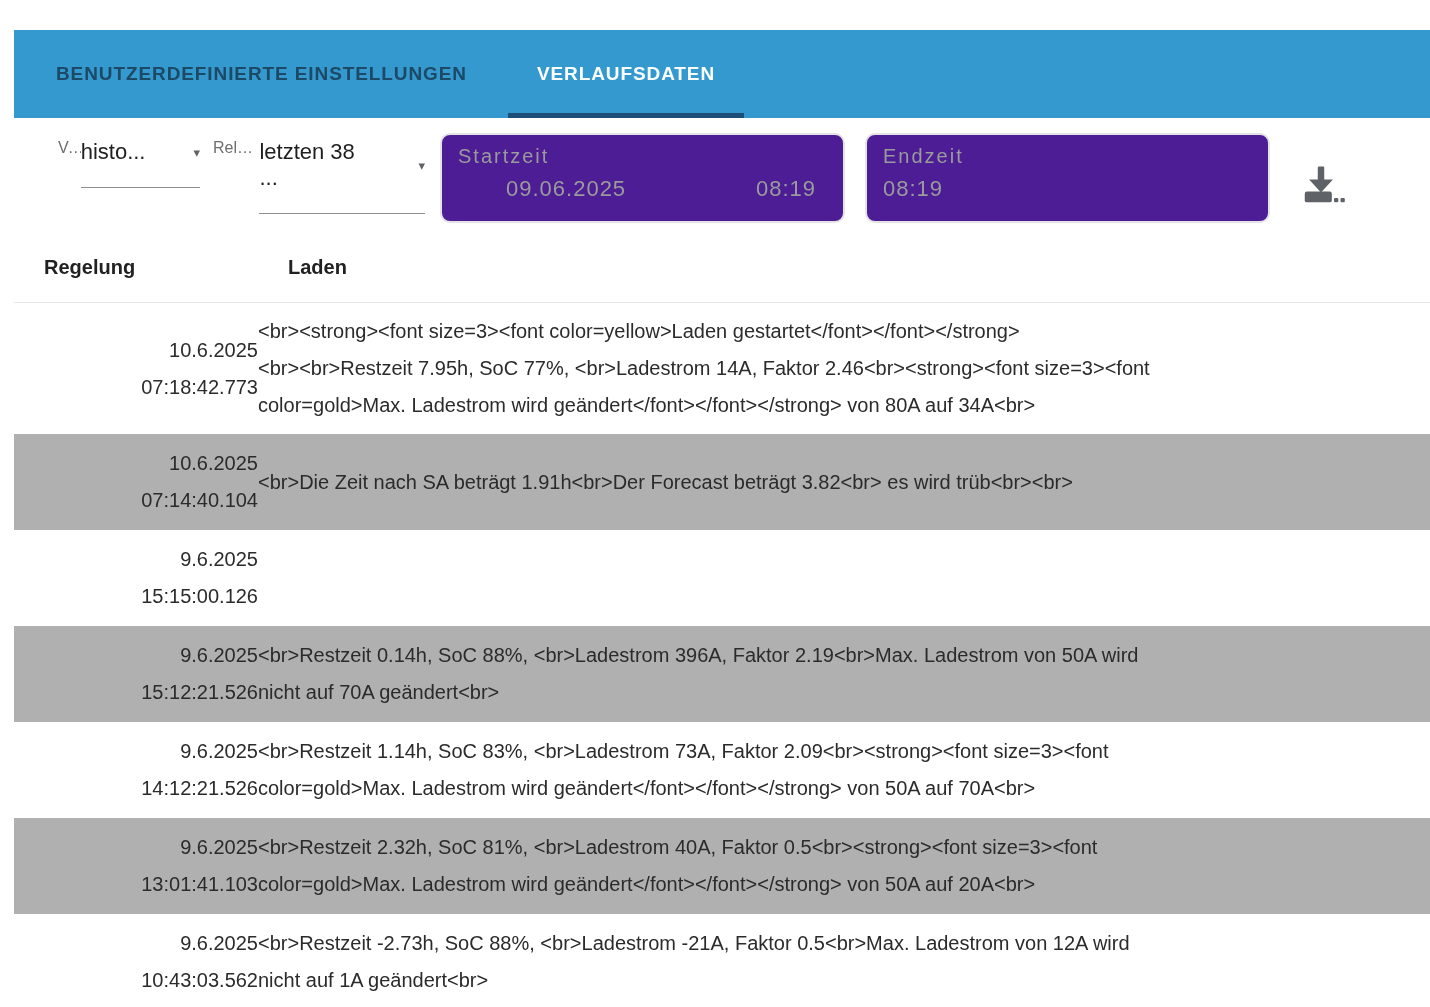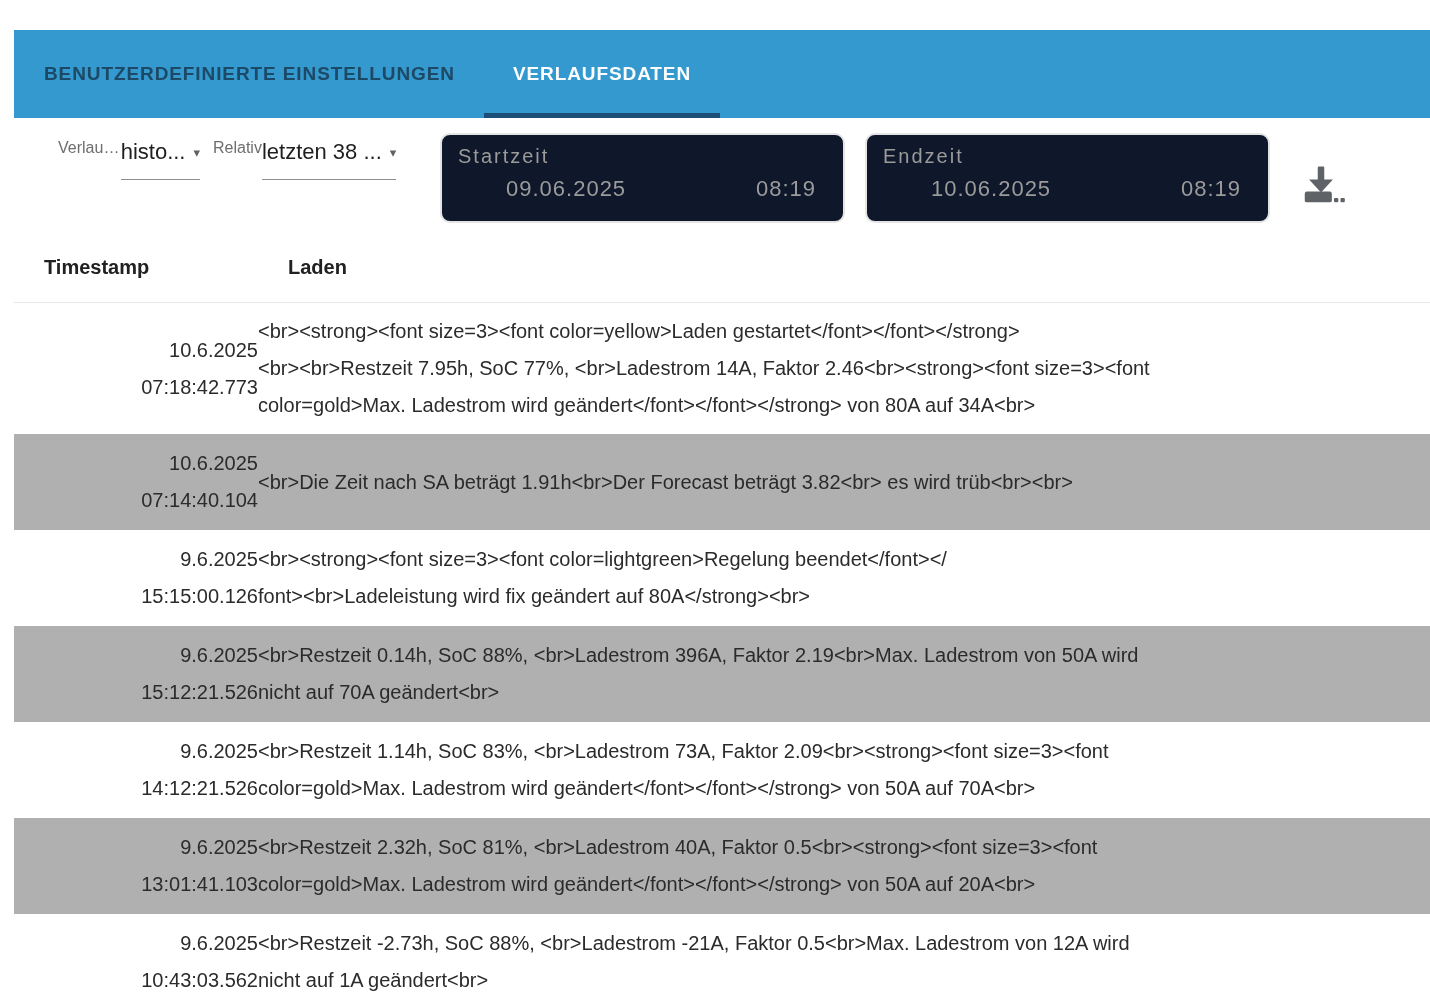--- a/index.html
+++ b/index.html
@@ -3,40 +3,40 @@
 <meta charset="utf-8">
 <style>
   html,body{margin:0;padding:0;background:#fff;}
   .page{position:relative;width:1430px;height:1007px;background:#ffffff;
         font-family:"Liberation Sans",sans-serif;color:#2e2e2e;overflow:hidden;}
 
   
   .tabbar{position:absolute;left:14px;right:0;top:30px;height:88px;
           background:var(--header-bg,#3499ce);display:flex;align-items:stretch;}
   .tab{display:flex;align-items:center;padding:0 29px;font-size:19px;font-weight:700;
-       letter-spacing:.9px;position:relative;cursor:pointer;white-space:nowrap;}
+       letter-spacing:.9px;position:relative;cursor:pointer;white-space:nowrap;margin-left:12px;}
   .tab.inactive{color:var(--tab-inactive-text,#1c4966);}
   .tab.active{color:#fbfdfe;}
   .tab .indicator{position:absolute;left:0;right:0;bottom:0;height:5px;
                   background:var(--tab-indicator,#1d4e78);}
 
   
   .filters{position:absolute;top:133px;left:0;right:0;height:100px;}
   .select{position:absolute;display:flex;flex-direction:row;}
   .select .lbl{font-size:16px;color:#6e6e6e;margin-bottom:8px;white-space:nowrap;
                overflow:hidden;text-overflow:ellipsis;}
   .select .val{display:flex;align-items:center;justify-content:space-between;
                font-size:22px;color:#1f1f1f;border-bottom:1px solid #8f8f8f;
-               padding-bottom:14px;cursor:pointer;}
+               padding-bottom:22px;cursor:pointer;gap:40px;}
   .caret{font-size:13px;color:#5f6368;margin-left:8px;}
   #sel-hist{left:58px;width:142px;top:6px;}
   #sel-rel{left:213px;width:212px;top:6px;}
 
   .field{position:absolute;top:0;height:90px;border:2px solid #e4e4e4;border-radius:10px;
-         box-sizing:border-box;padding:10px 16px;background:#0f172a;}
+         box-sizing:border-box;padding:10px 16px;background:#4c1d95;}
   #field-start{left:440px;width:405px;}
   #field-end{left:865px;width:405px;}
   .field .lbl{font-size:20px;color:#9b9b9b;letter-spacing:2px;}
   .field .vals{display:flex;margin-top:8px;font-size:22px;color:#9b9b9b;letter-spacing:1px;}
   .field .date{width:250px;margin-left:48px;}
   .field .time{}
 
   .download{position:absolute;left:1294px;top:26px;width:54px;height:54px;border:none;
             background:transparent;cursor:pointer;padding:0;}
 
@@ -93,38 +93,37 @@
       <div class="lbl">Startzeit</div>
       <div class="vals">
         <span class="date">09.06.2025</span>
         <span class="time">08:19</span>
       </div>
     </div>
 
     <div class="field" id="field-end">
       <div class="lbl">Endzeit</div>
       <div class="vals">
-        <span class="date">10.06.2025</span>
         <span class="time">08:19</span>
       </div>
     </div>
 
     <button class="download">
       <svg width="52" height="52" viewBox="0 0 48 48" fill="#5f6368" xmlns="http://www.w3.org/2000/svg">
         <rect x="21" y="7" width="6" height="14" rx="1"></rect>
         <polygon points="13,19 35,19 24,31"></polygon>
         <rect x="9" y="30" width="25" height="10" rx="2"></rect>
         <rect x="36" y="36" width="4" height="4" rx="1"></rect>
         <rect x="42" y="36" width="4" height="4" rx="1"></rect>
       </svg>
     </button>
   </div>
 
   <div class="table-head">
-    <span class="th th-ts">Timestamp</span>
+    <span class="th th-ts">Regelung</span>
     <span class="th th-val">Laden</span>
   </div>
 
   <div class="rows">
 
     <div class="row">
       <div class="cell-ts">10.6.2025
 07:18:42.773</div>
       <div class="cell-val">&lt;br&gt;&lt;strong&gt;&lt;font size=3&gt;&lt;font color=yellow&gt;Laden gestartet&lt;/font&gt;&lt;/font&gt;&lt;/strong&gt;
 &lt;br&gt;&lt;br&gt;Restzeit 7.95h, SoC 77%, &lt;br&gt;Ladestrom 14A, Faktor 2.46&lt;br&gt;&lt;strong&gt;&lt;font size=3&gt;&lt;font
@@ -133,22 +132,20 @@
 
     <div class="row shaded">
       <div class="cell-ts">10.6.2025
 07:14:40.104</div>
       <div class="cell-val">&lt;br&gt;Die Zeit nach SA beträgt 1.91h&lt;br&gt;Der Forecast beträgt 3.82&lt;br&gt; es wird trüb&lt;br&gt;&lt;br&gt;</div>
     </div>
 
     <div class="row">
       <div class="cell-ts">9.6.2025
 15:15:00.126</div>
-      <div class="cell-val">&lt;br&gt;&lt;strong&gt;&lt;font size=3&gt;&lt;font color=lightgreen&gt;Regelung beendet&lt;/font&gt;&lt;/
-font&gt;&lt;br&gt;Ladeleistung wird fix geändert auf 80A&lt;/strong&gt;&lt;br&gt;</div>
     </div>
 
     <div class="row shaded">
       <div class="cell-ts">9.6.2025
 15:12:21.526</div>
       <div class="cell-val">&lt;br&gt;Restzeit 0.14h, SoC 88%, &lt;br&gt;Ladestrom 396A, Faktor 2.19&lt;br&gt;Max. Ladestrom von 50A wird
 nicht auf 70A geändert&lt;br&gt;</div>
     </div>
 
     <div class="row">

